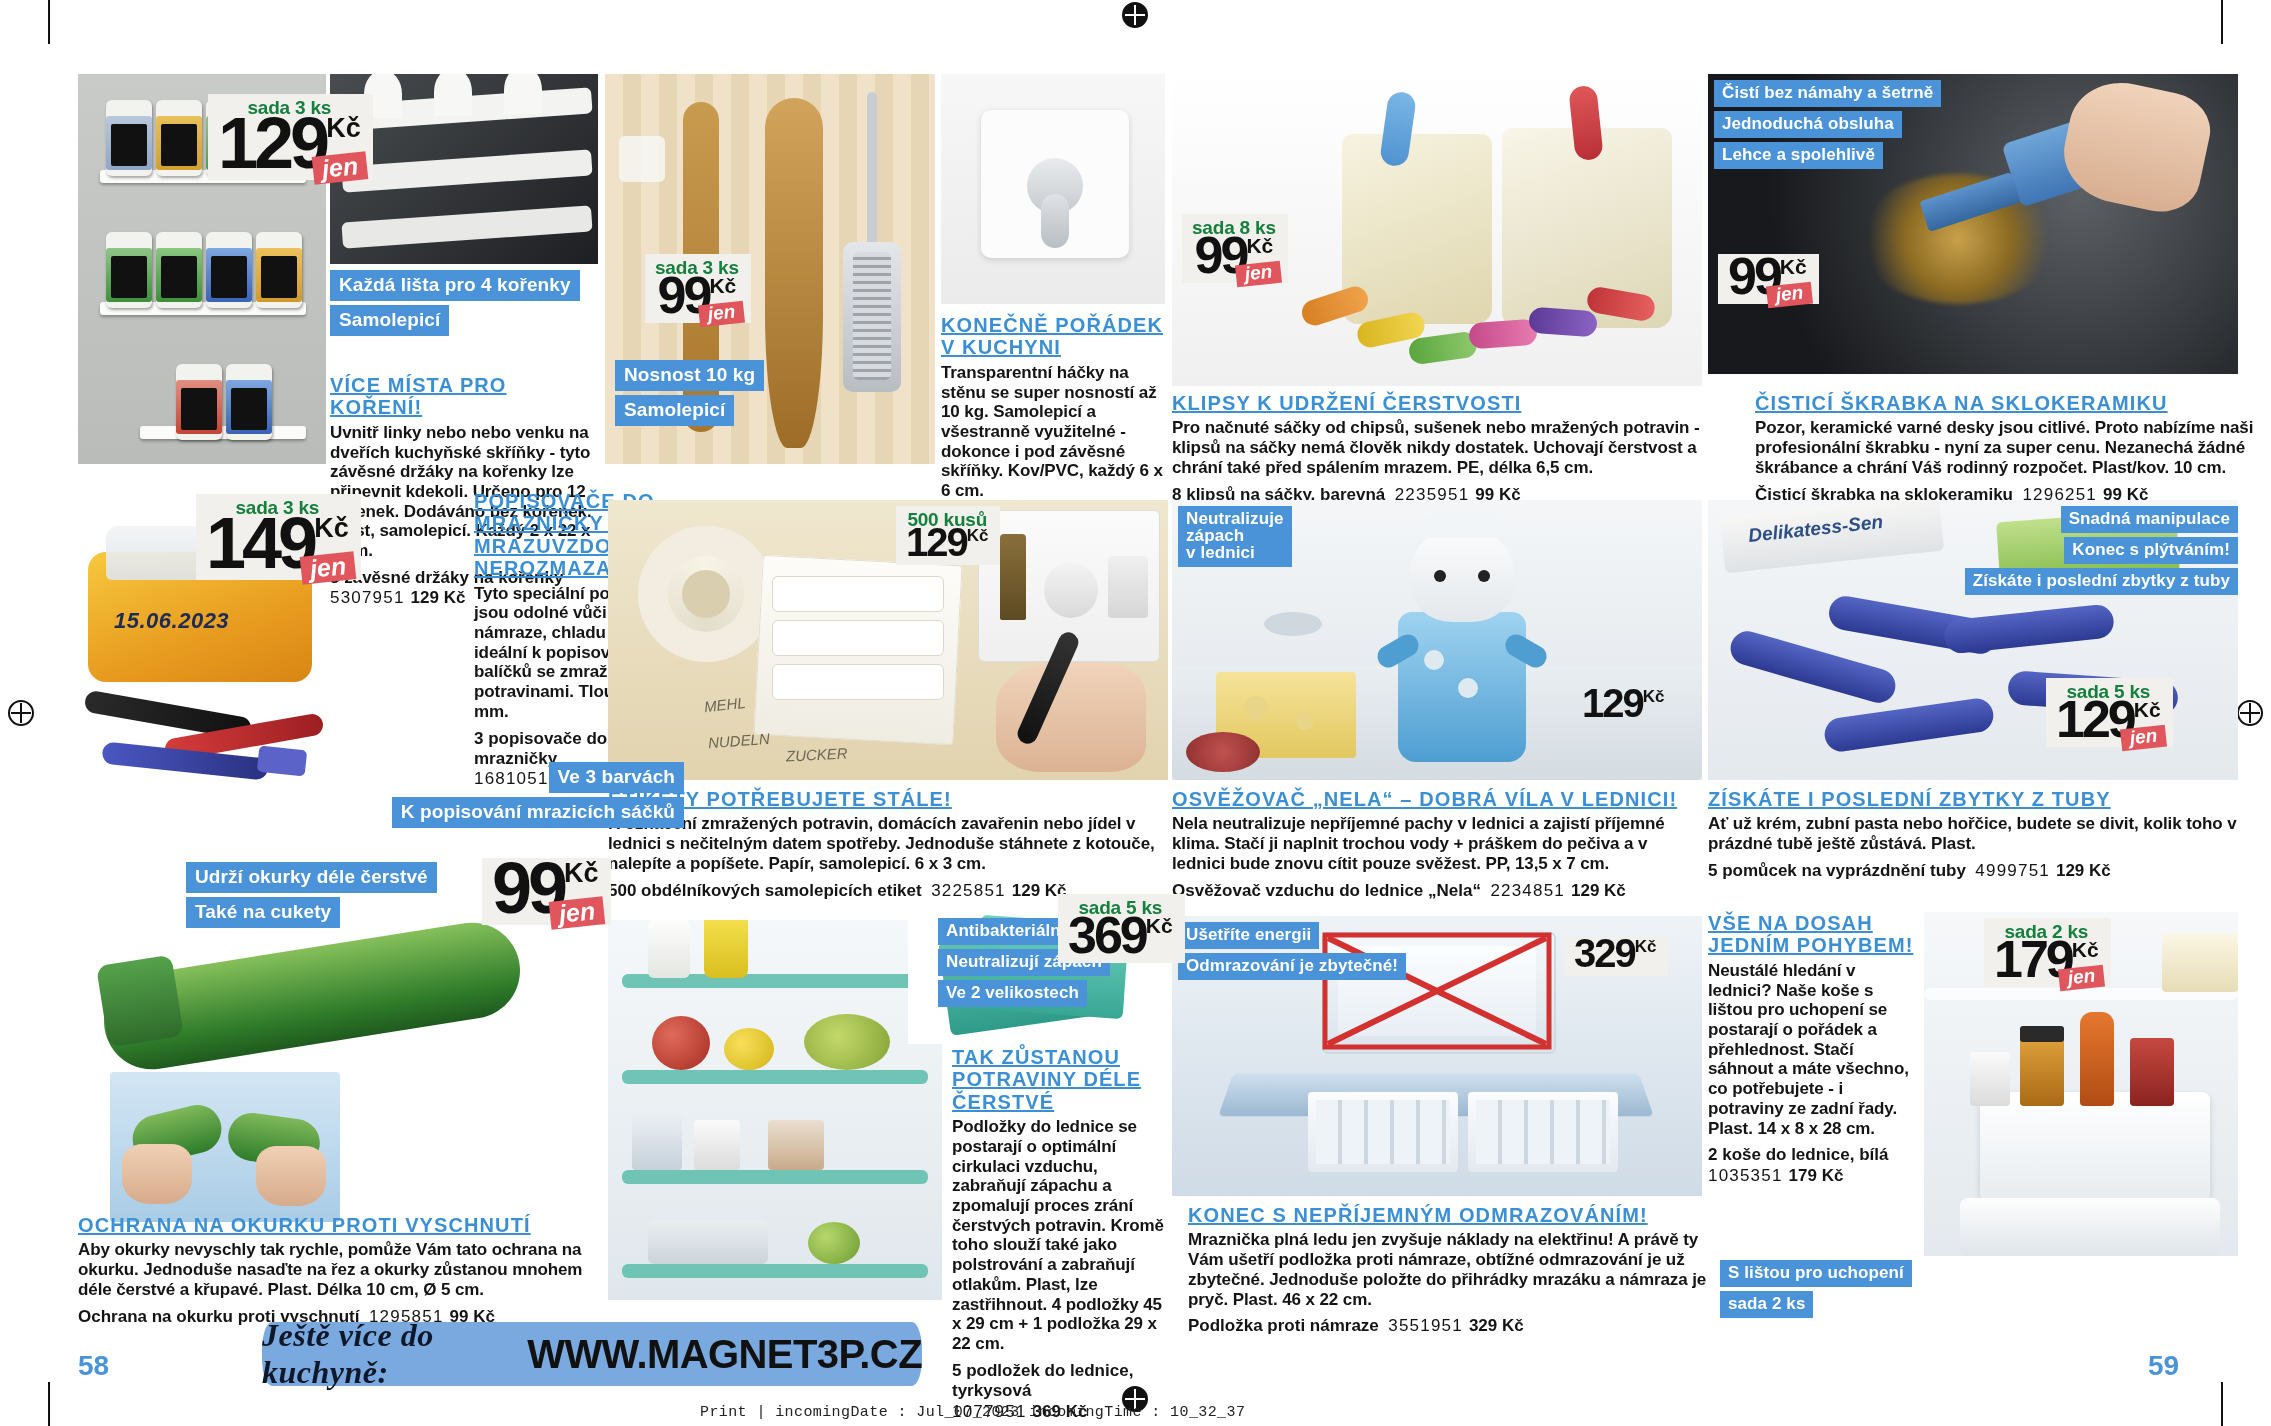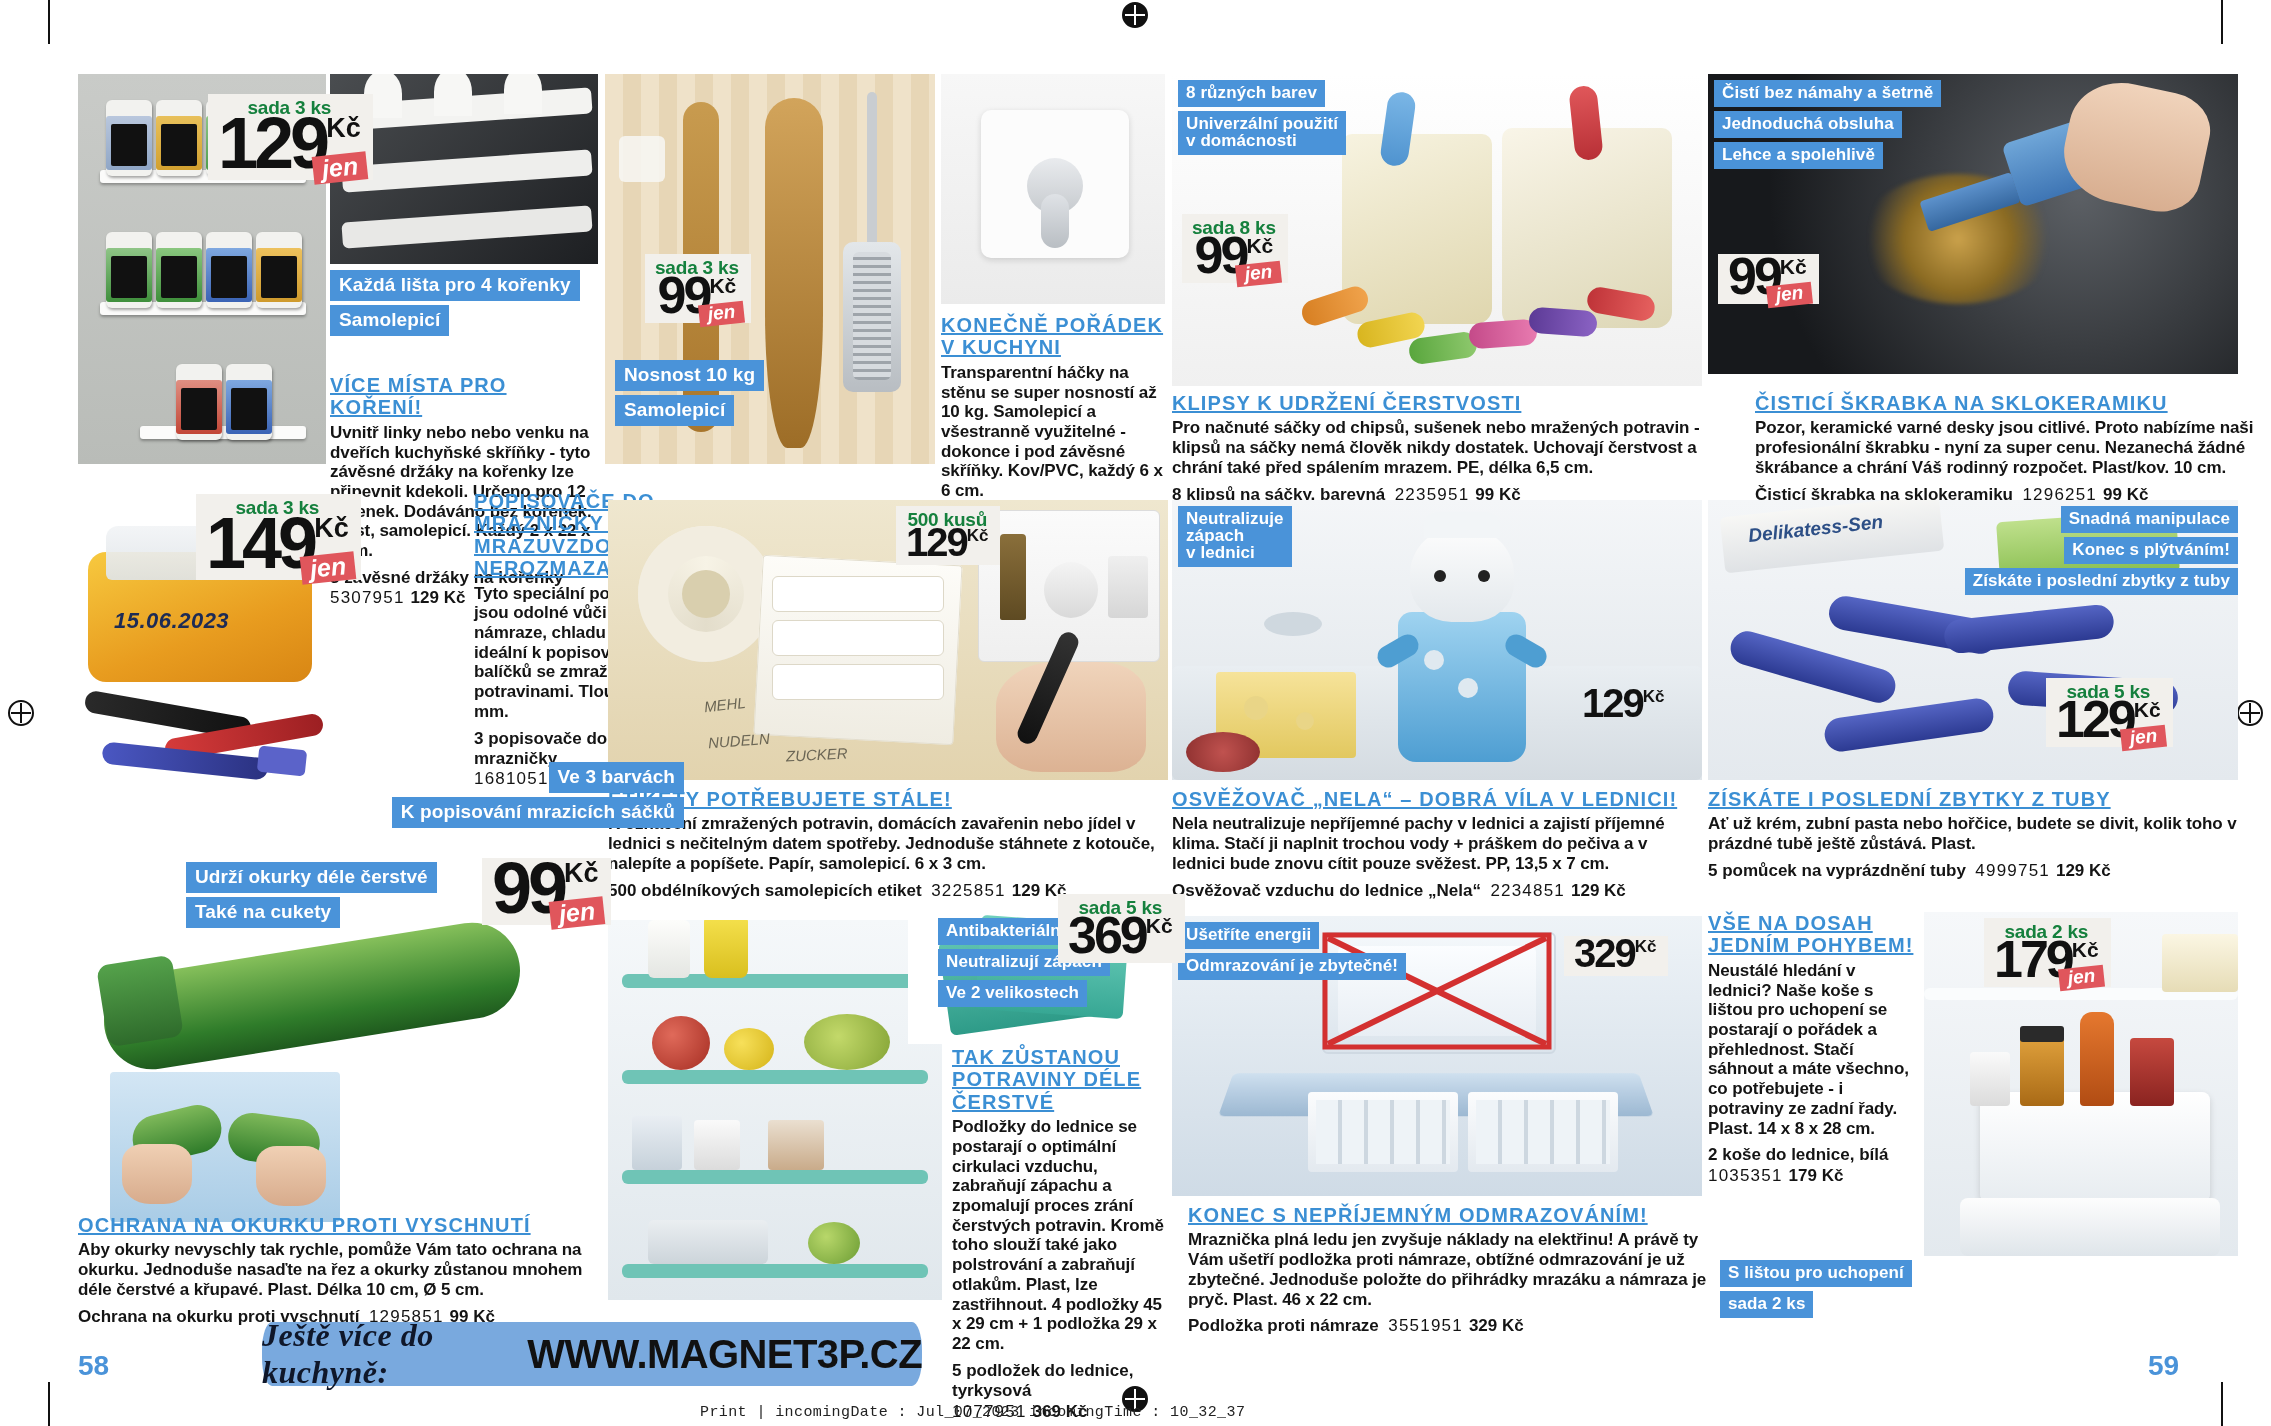--- a/index.html
+++ b/index.html
@@ -239,25 +239,20 @@
       <div class="pill" style="left:212px;top:18px;width:28px;height:74px;background:linear-gradient(#7ab6e6,#4f93cf);transform:rotate(8deg);"></div>
       <div class="pill" style="left:400px;top:12px;width:28px;height:74px;background:linear-gradient(#e0575a,#b83036);transform:rotate(-6deg);"></div>
       <div class="pill" style="left:150px;top:198px;width:26px;height:68px;background:linear-gradient(#f0a34c,#d77f22);transform:rotate(72deg);"></div>
       <div class="pill" style="left:206px;top:222px;width:26px;height:68px;background:linear-gradient(#f2d551,#d8b51f);transform:rotate(78deg);"></div>
       <div class="pill" style="left:258px;top:240px;width:26px;height:68px;background:linear-gradient(#8fc96e,#59a63d);transform:rotate(82deg);"></div>
       <div class="pill" style="left:318px;top:226px;width:26px;height:68px;background:linear-gradient(#e87bb0,#c44a89);transform:rotate(86deg);"></div>
       <div class="pill" style="left:378px;top:214px;width:26px;height:68px;background:linear-gradient(#8b63c4,#5c3a96);transform:rotate(94deg);"></div>
       <div class="pill" style="left:436px;top:196px;width:26px;height:68px;background:linear-gradient(#e6615f,#bf3338);transform:rotate(100deg);"></div>
     </div>
 
-    <div class="flags" style="left:6px;top:6px;width:250px;">
-      <span class="flag sm">8 různých barev</span>
-      <span class="flag sm">Univerzální použití
-v domácnosti</span>
-    </div>
 
     <div class="tag small" style="left:10px;top:140px;">
       <span class="setlbl">sada 8 ks</span>
       <span class="row">
         <span class="num">99</span>
         <span class="cur">Kč</span>
       </span>
       <span class="jen">jen</span>
     </div>
 

